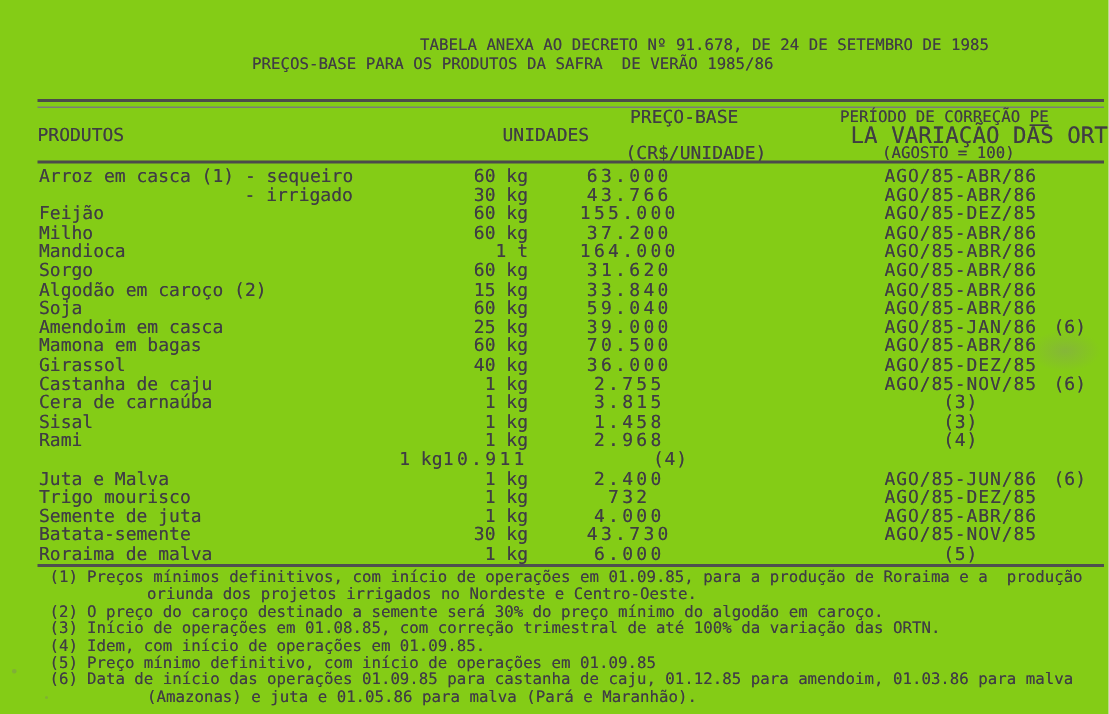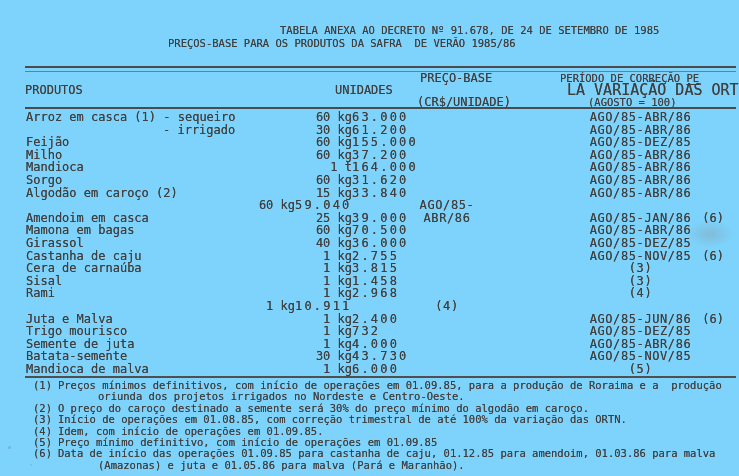--- a/index.html
+++ b/index.html
@@ -1,18 +1,18 @@
 <!DOCTYPE html>
 <html><head>
 <meta charset="utf-8">
 <style>
   html,body { margin:0; padding:0; background:#e9e9e7; }
   .page {
     position:relative; width:739px; height:476px; overflow:hidden;
-    background:#7dd3fc;
+    background:#84cc16;
     color:#3f3f3f;
     font-family:"DejaVu Sans Mono", "Liberation Mono", monospace;
     text-shadow:0 0 0.4px #5a5a5a;
   }
   .title   { position:absolute; left:280px; top:25px; font-size:10.5px; line-height:11px; white-space:pre; }
   .subtitle{ position:absolute; left:168px; top:38px; font-size:10.5px; line-height:11px; white-space:pre; }
 
   .rule { position:absolute; left:25px; right:3px; }
   .rule-top { top:66px; height:3px; border-top:2px solid #4b4b4b; border-bottom:1px solid #7a7a7a; }
   .rule-mid { top:107px; border-top:2px solid #4b4b4b; }
@@ -26,21 +26,21 @@
   .h-per2   { left:567px; top:84px; font-size:15px; }
   .h-preco2 { left:417px; top:96px; }
   .h-per3   { left:588px; top:96px; font-size:10.5px; }
   .u { text-decoration:underline; text-underline-offset:2px; }
 
   .tbody { position:absolute; left:0; top:111px; width:739px; }
   .trow { display:grid; grid-template-columns:295px 57px 135px 1fr; height:12.6px; line-height:12.6px; font-size:12px; }
   .c-prod { padding-left:26px; white-space:pre; overflow:visible; }
   .c-prod.indent { padding-left:163px; }
   .c-unit { text-align:right; white-space:pre; }
-  .c-price { text-align:left; letter-spacing:2.2px; }
+  .c-price { text-align:center; letter-spacing:2.2px; }
   .c-period { position:relative; text-align:center; padding-left:55px; letter-spacing:0.6px; }
   .p-ref { position:absolute; right:15px; top:0; letter-spacing:0; }
 
   .footnotes { position:absolute; left:0; top:380px; width:739px; font-size:10.5px; }
   .fn-line { line-height:11.4px; white-space:pre; }
   .fn-first { padding-left:33px; }
   .fn-cont  { padding-left:58px;margin-left:40px; }
   .fn-marker { margin-right:6px; }
 
   .smudge {
@@ -78,21 +78,21 @@
     <span class="c-price">63.000</span>
     <span class="c-period">
       <span class="p-main">AGO/85-ABR/86</span>
       <span class="p-ref"></span>
     </span>
   </div>
 
   <div class="trow">
     <span class="c-prod indent">- irrigado</span>
     <span class="c-unit">30 kg</span>
-    <span class="c-price">61.200</span>
+    <span class="c-price">43.766</span>
     <span class="c-period">
       <span class="p-main">AGO/85-ABR/86</span>
       <span class="p-ref"></span>
     </span>
   </div>
 
   <div class="trow">
     <span class="c-prod">Feijão</span>
     <span class="c-unit">60 kg</span>
     <span class="c-price">155.000</span>
@@ -136,20 +136,21 @@
     <span class="c-prod">Algodão em caroço (2)</span>
     <span class="c-unit">15 kg</span>
     <span class="c-price">33.840</span>
     <span class="c-period">
       <span class="p-main">AGO/85-ABR/86</span>
       <span class="p-ref"></span>
     </span>
   </div>
 
   <div class="trow">
+    <span class="c-prod">Soja</span>
     <span class="c-unit">60 kg</span>
     <span class="c-price">59.040</span>
     <span class="c-period">
       <span class="p-main">AGO/85-ABR/86</span>
       <span class="p-ref"></span>
     </span>
   </div>
 
   <div class="trow">
     <span class="c-prod">Amendoim em casca</span>
@@ -264,21 +265,21 @@
     <span class="c-prod">Batata-semente</span>
     <span class="c-unit">30 kg</span>
     <span class="c-price">43.730</span>
     <span class="c-period">
       <span class="p-main">AGO/85-NOV/85</span>
       <span class="p-ref"></span>
     </span>
   </div>
 
   <div class="trow">
-    <span class="c-prod">Mandioca de malva</span>
+    <span class="c-prod">Roraima de malva</span>
     <span class="c-unit">1 kg</span>
     <span class="c-price">6.000</span>
     <span class="c-period">
       <span class="p-main">(5)</span>
       <span class="p-ref"></span>
     </span>
   </div>
 </div>
 
   <div class="rule rule-bot"></div>

